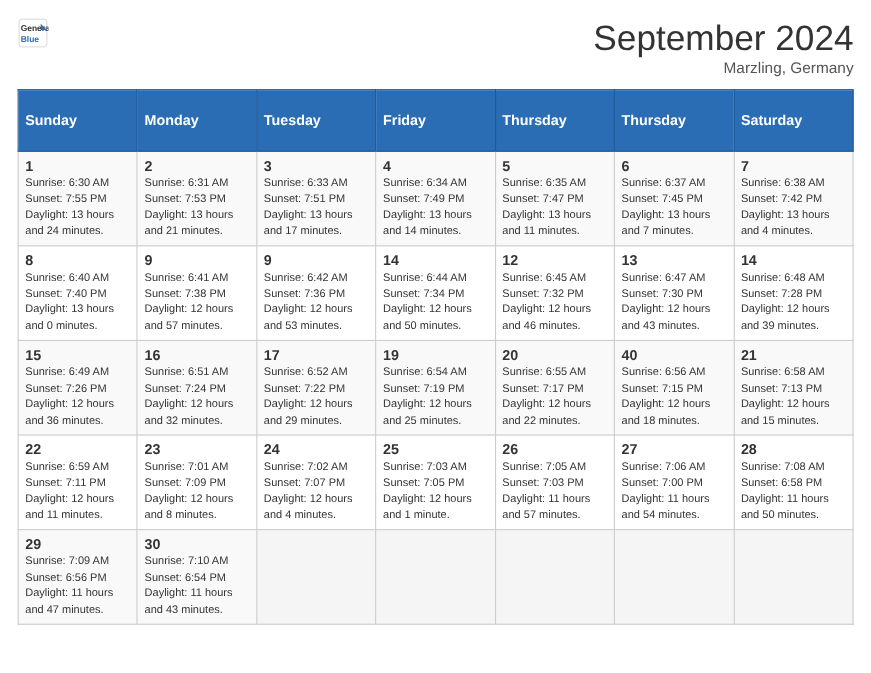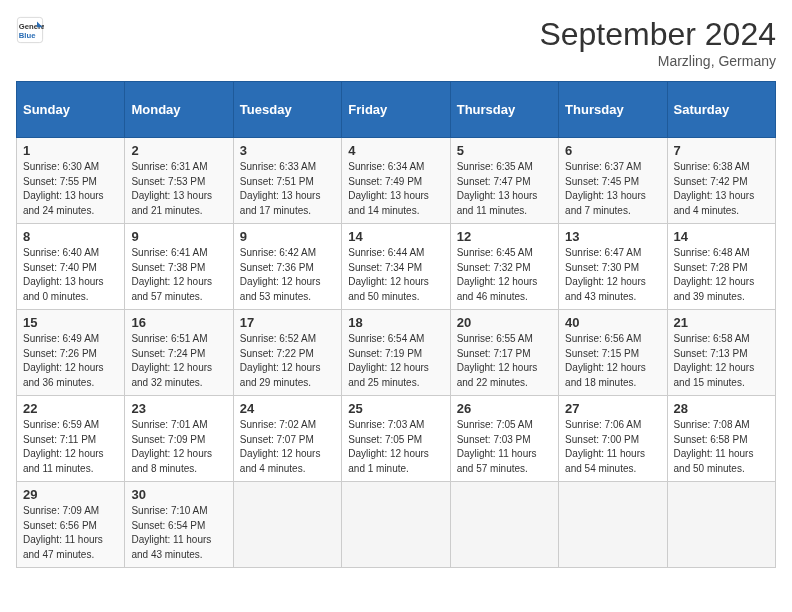--- a/index.html
+++ b/index.html
@@ -180,21 +180,21 @@
         </td>
         <td>
           <span class="day-num">16</span>
           <div class="day-info">Sunrise: 6:51 AM<br>Sunset: 7:24 PM<br>Daylight: 12 hours and 32 minutes.</div>
         </td>
         <td>
           <span class="day-num">17</span>
           <div class="day-info">Sunrise: 6:52 AM<br>Sunset: 7:22 PM<br>Daylight: 12 hours and 29 minutes.</div>
         </td>
         <td>
-          <span class="day-num">18</span>
+          <span class="day-num">19</span>
           <div class="day-info">Sunrise: 6:54 AM<br>Sunset: 7:19 PM<br>Daylight: 12 hours and 25 minutes.</div>
         </td>
         <td>
           <span class="day-num">20</span>
           <div class="day-info">Sunrise: 6:55 AM<br>Sunset: 7:17 PM<br>Daylight: 12 hours and 22 minutes.</div>
         </td>
         <td>
           <span class="day-num">40</span>
           <div class="day-info">Sunrise: 6:56 AM<br>Sunset: 7:15 PM<br>Daylight: 12 hours and 18 minutes.</div>
         </td>

